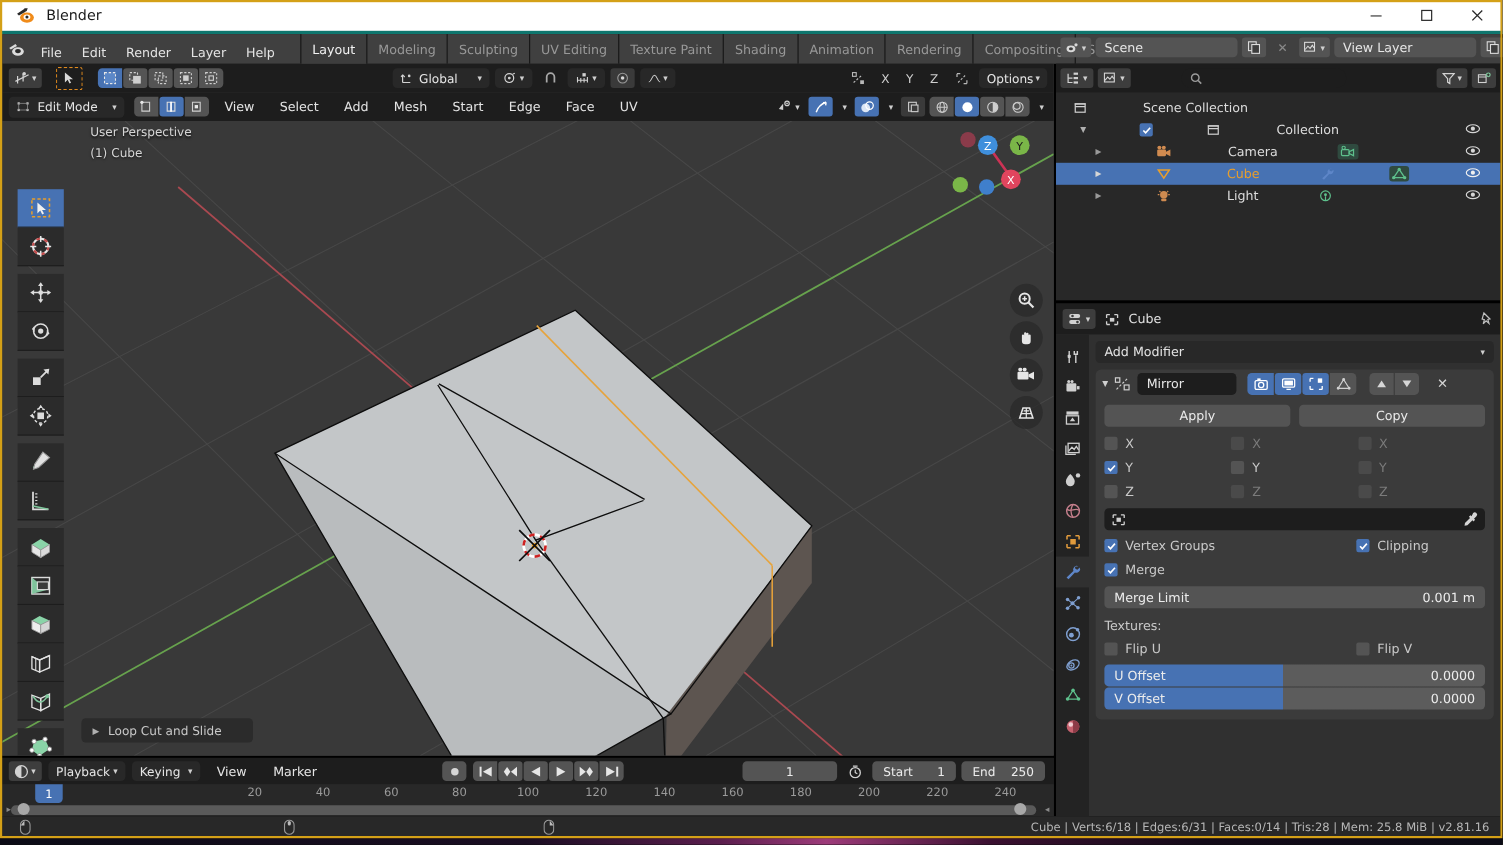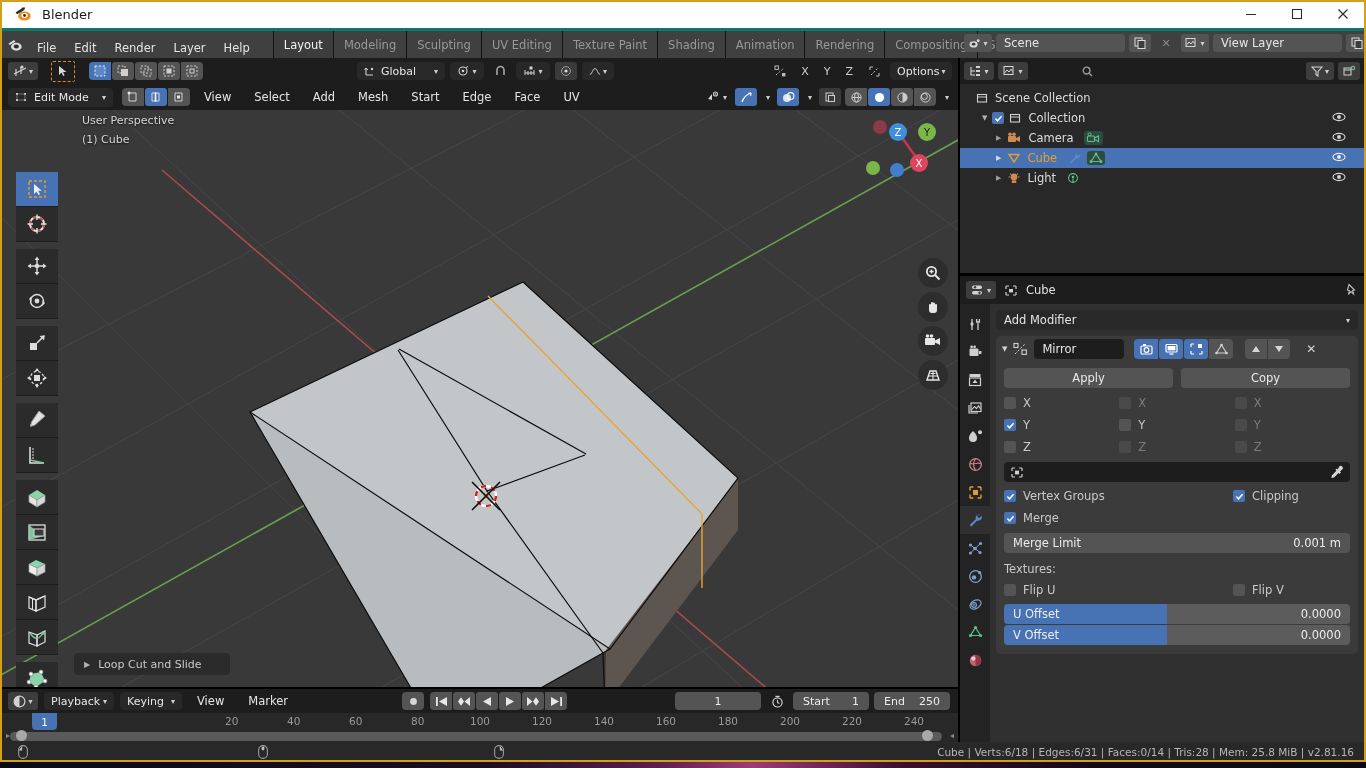--- a/index.html
+++ b/index.html
@@ -101,20 +101,21 @@
   }
 
   
   .outliner{
     position:absolute; left:960px; top:58px; width:404px; height:215px; background:#282828;
   }
   .ol-hdr{ height:26px; background:#1d1d1d; display:flex; align-items:center; padding:0 4px; gap:4px;}
   .ol-row{
     height:20px; display:flex;align-items:center; padding-left:6px; font-size:11.5px; color:#dcdcdc;
     position:relative;
+    gap:44px;
   }
   .ol-row.sel{ background:#4772b3; }
   .ol-eye{ position:absolute; right:18px; top:3px; }
   .searchbox{
     flex:1; height:18px; background:#1d1d1d; border-radius:9px; display:flex;align-items:center;
     padding:0 8px; color:#6d6d6d; font-size:11px; gap:5px;
   }
   .namefield{
     flex:1; height:18px; background:#545454; border-radius:4px; display:flex; align-items:center;
     padding:0 8px; color:#e6e6e6; font-size:11.5px;

